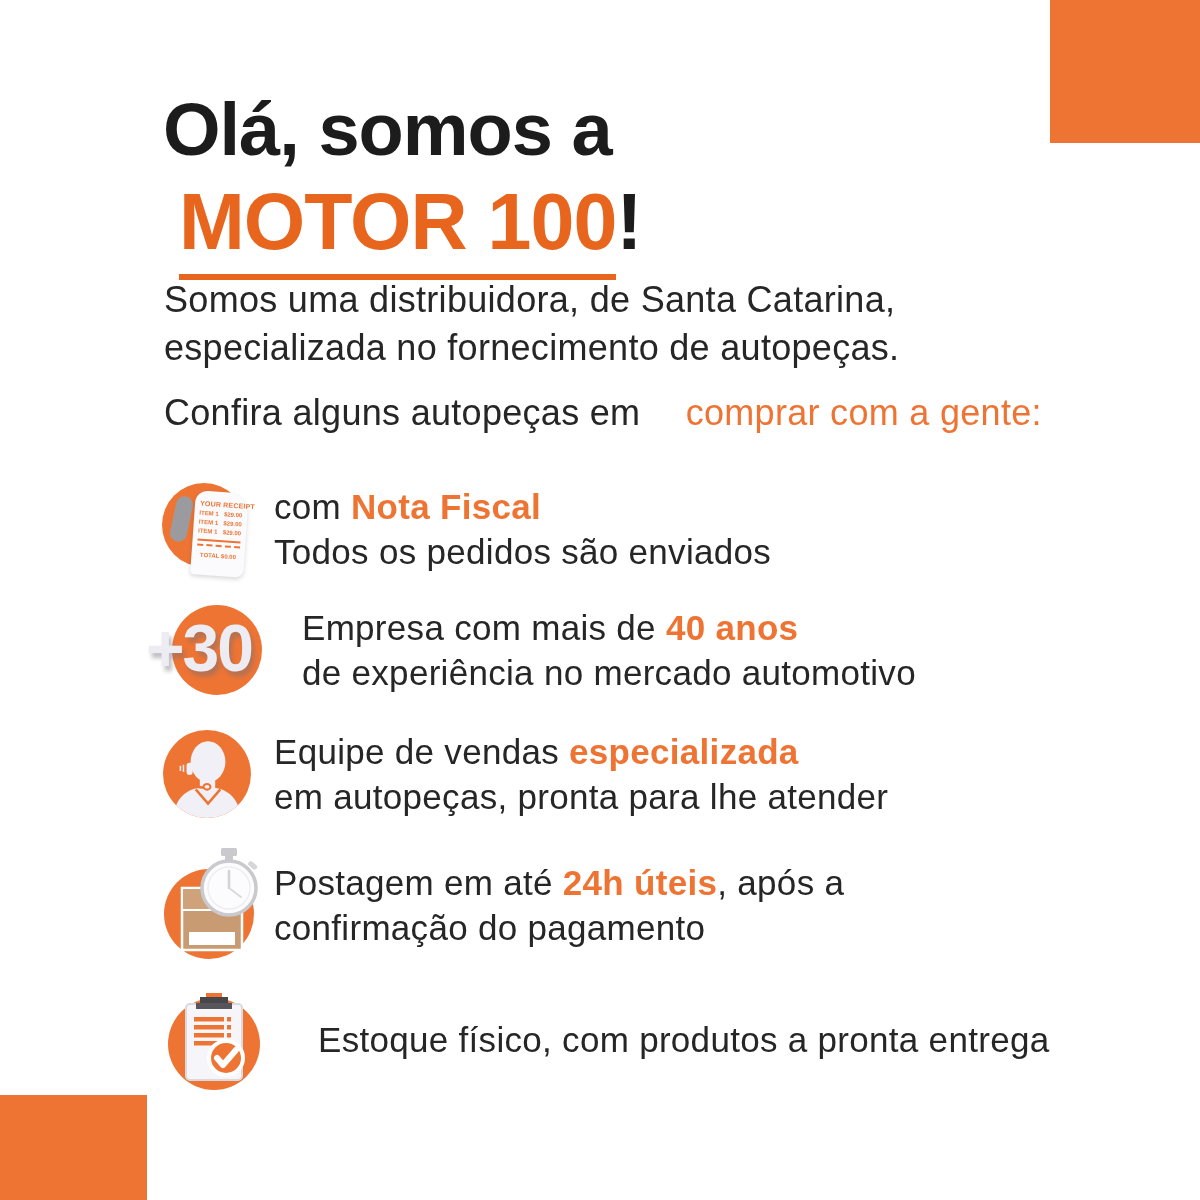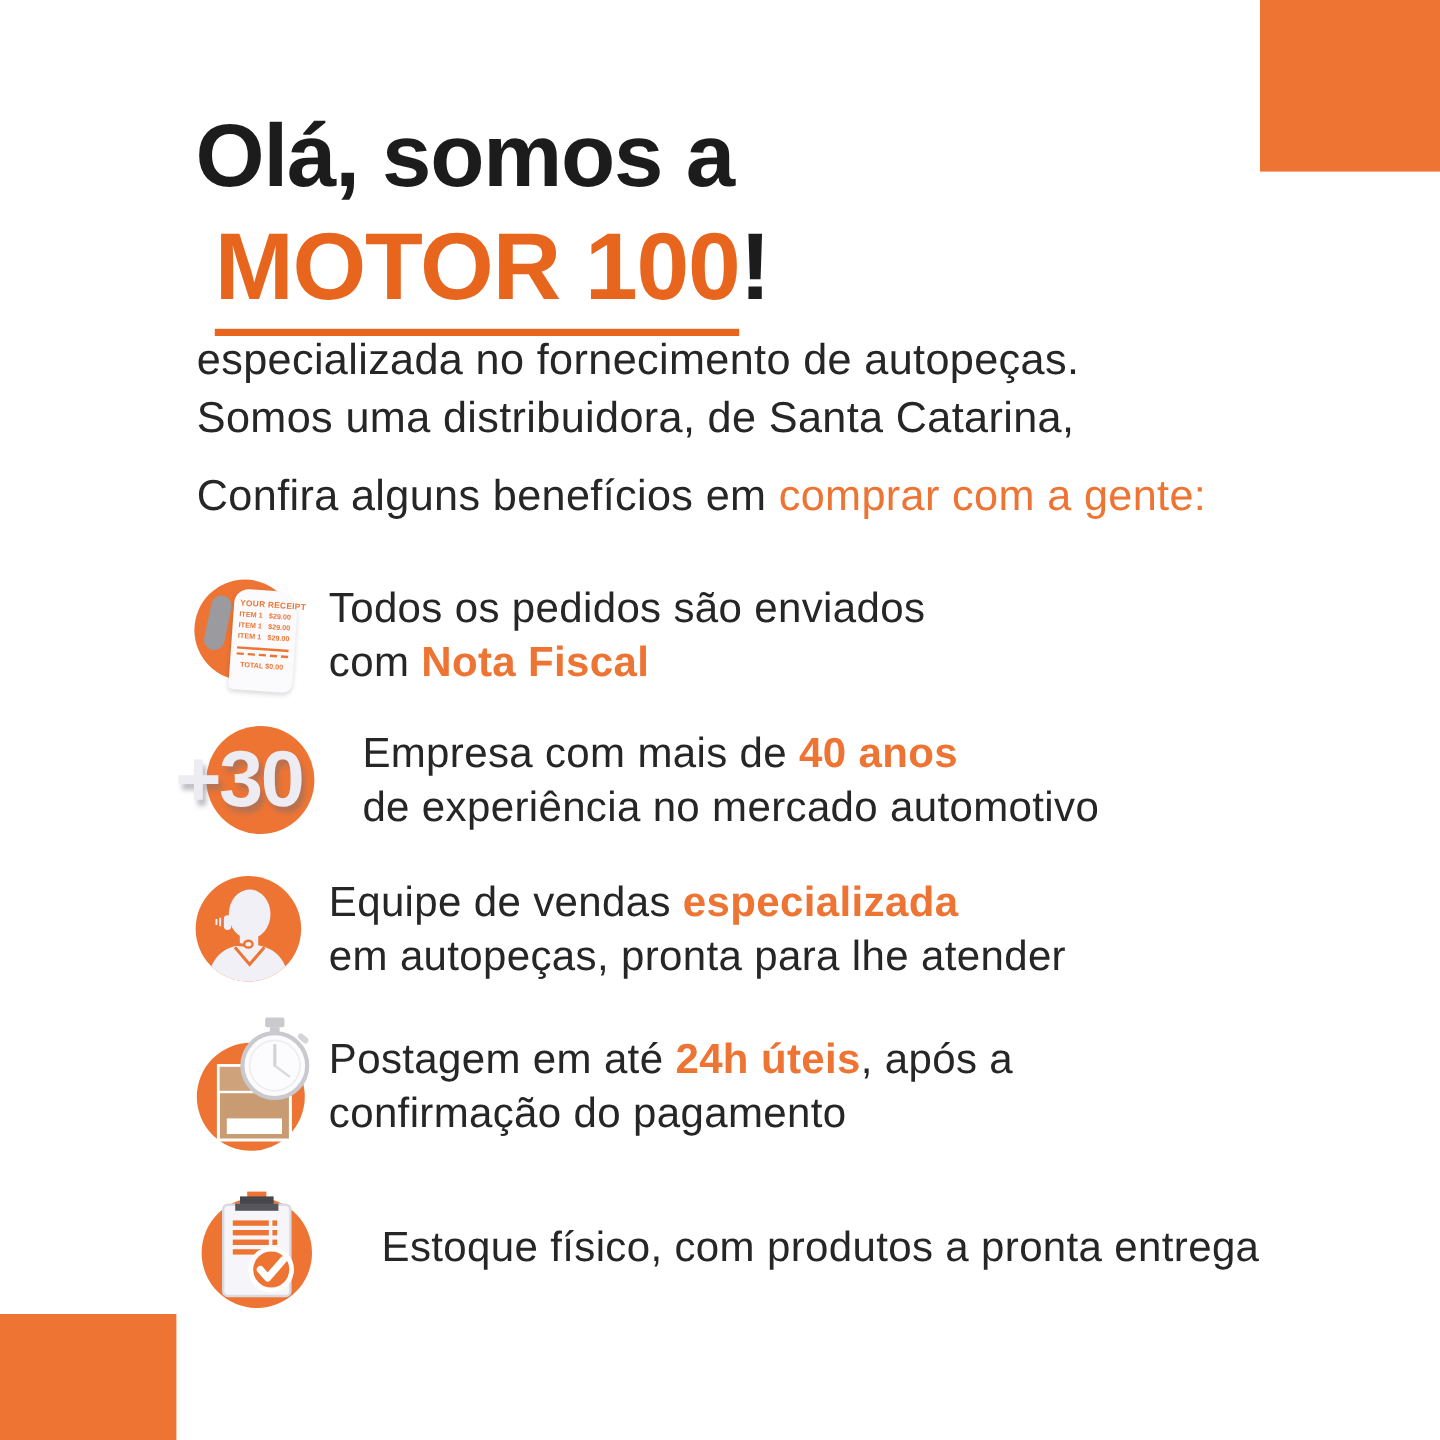--- a/index.html
+++ b/index.html
@@ -23,21 +23,21 @@
   .title .t2{font-size:79px;font-weight:700;letter-spacing:-1px;margin-top:8px;}
   .title .brand{color:var(--brand);display:inline-block;border-bottom:6px solid var(--brand);padding-bottom:10px;margin-left:16px;}
   .title .bang{color:var(--ink);}
 
   
   .intro{position:absolute;left:164px;top:276px;font-size:36px;line-height:48px;color:var(--body);letter-spacing:.3px;}
 
   
   .bh{position:absolute;left:164px;top:392px;font-size:36px;color:var(--body);letter-spacing:.3px;}
   .hl{color:var(--accent);font-weight:700;}
-  .bh .hl{font-weight:400;}
+  .bh .hl{font-weight:400;margin-left:35px;}
 
   
   .benefit{position:absolute;left:162px;display:flex;align-items:center;width:1000px;}
   .icon-box{flex:0 0 112px;width:112px;}
   .b-text{font-size:35px;line-height:45px;color:var(--body);letter-spacing:.3px;}
   .r1{top:481px;}
   .r2{top:602px;gap:28px;}
   .r3{top:729px;}
   .r4{top:846px;}
   .r5{top:986px;gap:44px;}
@@ -69,25 +69,25 @@
 
   <div class="corner-tr"></div>
   <div class="corner-bl"></div>
 
   <div class="title">
     <div class="t1">Olá, somos a</div>
     <div class="t2"><span class="brand">MOTOR 100</span><span class="bang">!</span></div>
   </div>
 
   <div class="intro">
+    <div>Somos uma distribuidora, de Santa Catarina,</div>
     <div>especializada no fornecimento de autopeças.</div>
-    <div>Somos uma distribuidora, de Santa Catarina,</div>
-  </div>
-
-  <div class="bh"><span>Confira alguns benefícios em </span><span class="hl">comprar com a gente:</span></div>
+  </div>
+
+  <div class="bh"><span>Confira alguns autopeças em </span><span class="hl">comprar com a gente:</span></div>
 
   <div class="benefit r1">
     <div class="icon-box">
       <div class="receipt-icon">
         <div class="circle"></div>
         <div class="roll"></div>
         <div class="paper">
           <div class="r-title">YOUR RECEIPT</div>
           <div class="r-row">
               <span>ITEM 1</span>
@@ -101,22 +101,22 @@
               <span>ITEM 1</span>
               <span>$29.00</span>
             </div>
           <div class="r-solid"></div>
           <div class="r-dash"></div>
           <div class="r-total">TOTAL $0.00</div>
         </div>
       </div>
     </div>
     <div class="b-text">
+      <div><span>com </span><span class="hl">Nota Fiscal</span><span></span></div>
       <div><span>Todos os pedidos são enviados</span><span class="hl"></span><span></span></div>
-      <div><span>com </span><span class="hl">Nota Fiscal</span><span></span></div>
     </div>
   </div>
 
   <div class="benefit r2">
     <div class="icon-box">
       <div class="plus30">
         <div class="circle"></div>
         <div class="num">+30</div>
       </div>
     </div>

